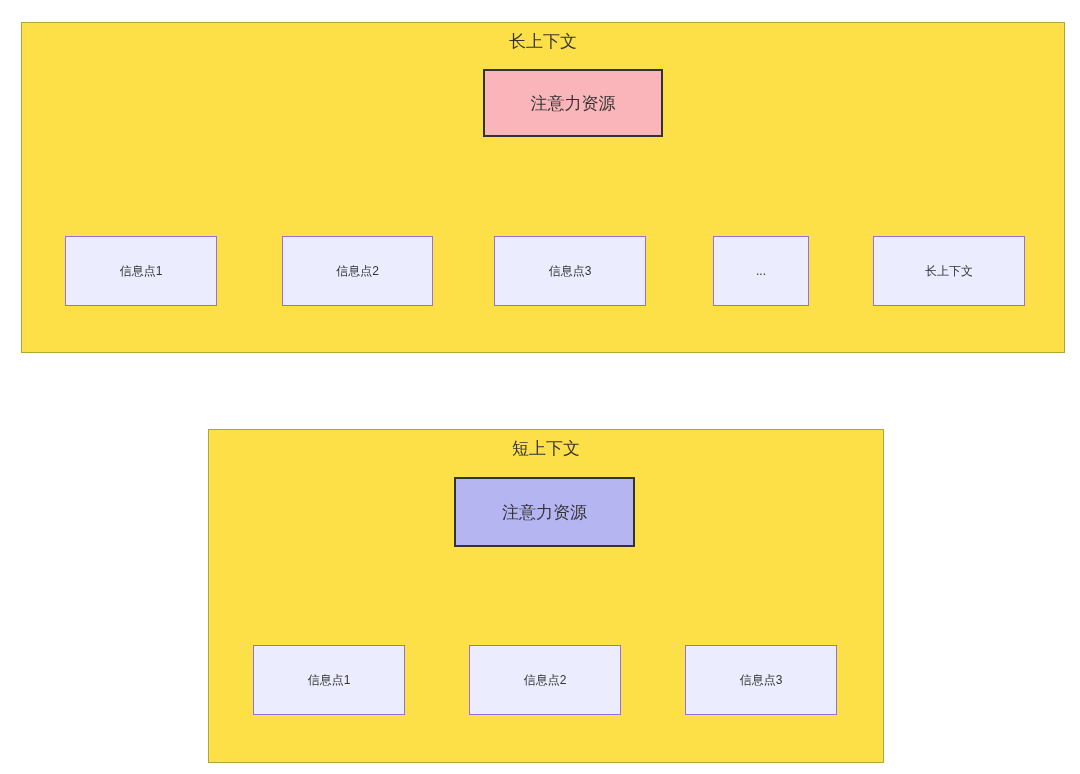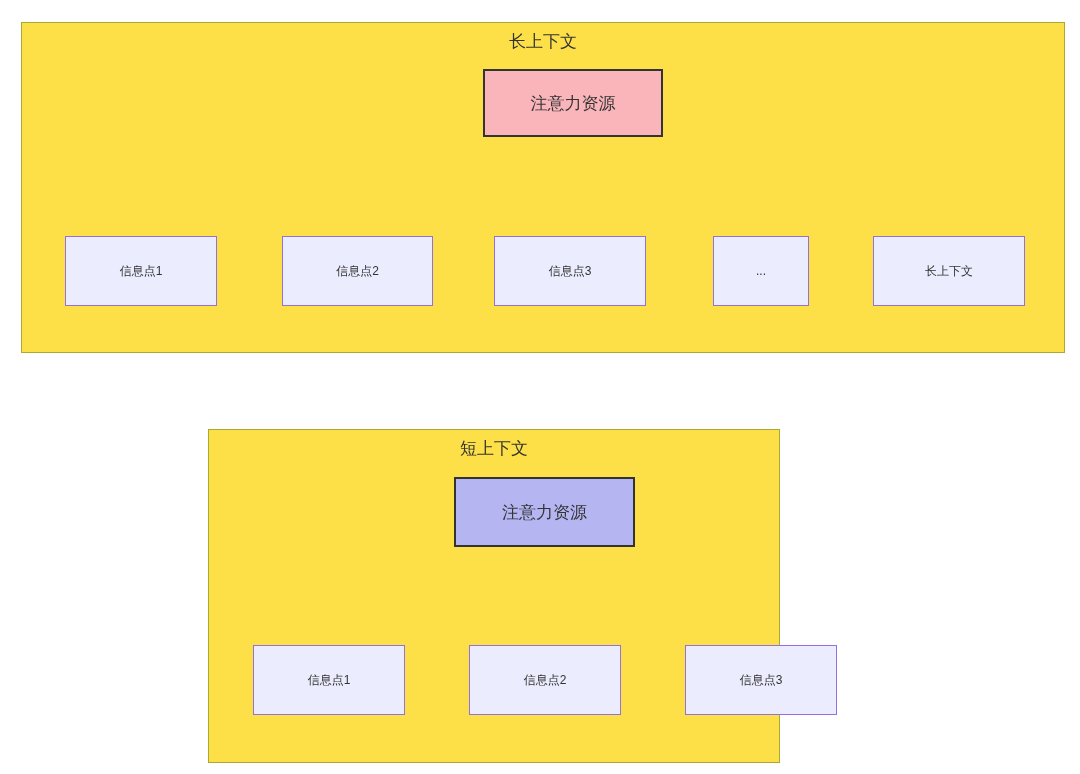--- a/index.html
+++ b/index.html
@@ -62,21 +62,21 @@
   
   .cluster-long { left: 21px; top: 22px; width: 1044px; height: 331px; }
   .attn-long    { left: 483px; top: 69px;  width: 180px; height: 68px; }
   .ln1 { left: 65px;  top: 236px; width: 152px; height: 70px; }
   .ln2 { left: 282px; top: 236px; width: 151px; height: 70px; }
   .ln3 { left: 494px; top: 236px; width: 152px; height: 70px; }
   .ln4 { left: 713px; top: 236px; width: 96px;  height: 70px; }
   .ln5 { left: 873px; top: 236px; width: 152px; height: 70px; }
 
   
-  .cluster-short { left: 208px; top: 429px; width: 572px; height: 334px; }
+  .cluster-short { left: 208px; top: 429px; width: 676px; height: 334px; }
   .attn-short    { left: 454px; top: 477px; width: 181px; height: 70px; }
   .sn1 { left: 253px; top: 645px; width: 152px; height: 70px; }
   .sn2 { left: 469px; top: 645px; width: 152px; height: 70px; }
   .sn3 { left: 685px; top: 645px; width: 152px; height: 70px; }
 </style>
 </head>
 <body>
 
 <div class="canvas">
 

